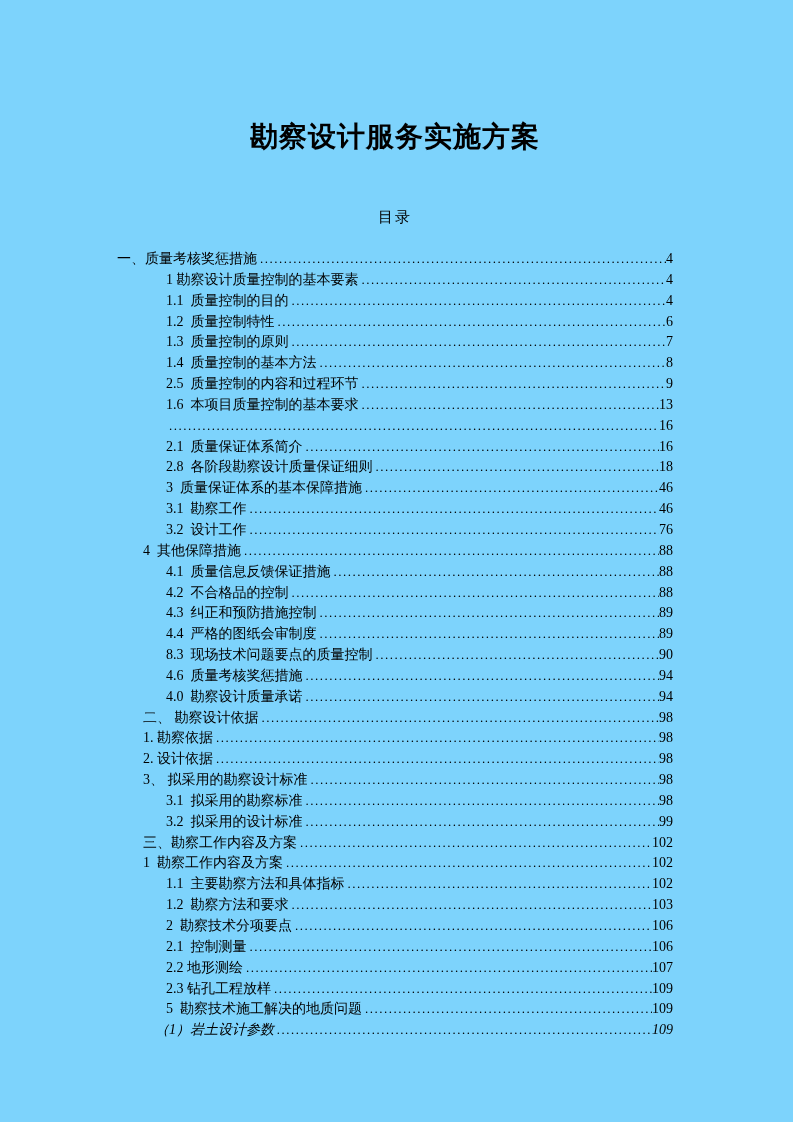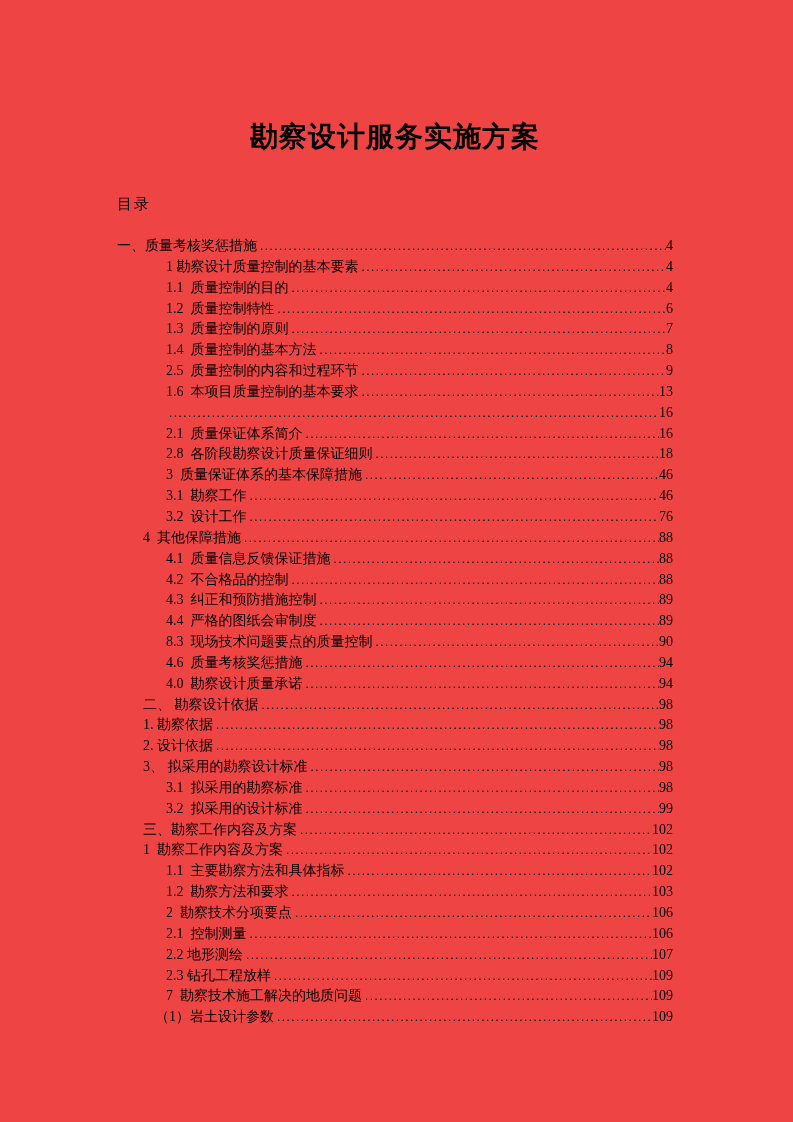--- a/index.html
+++ b/index.html
@@ -4,45 +4,45 @@
 <style>
   html, body {
     margin: 0;
     padding: 0;
     background: #ffffff;
   }
   .page {
     position: relative;
     width: 793px;
     height: 1122px;
-    background: #ef4444;
+    background: #7dd3fc;
     overflow: hidden;
     font-family: "Liberation Serif", "DejaVu Serif", serif;
     color: #000000;
   }
   .content {
     position: absolute;
     left: 117px;
     top: 0;
     width: 556px;
   }
   .doc-title {
     margin: 119px 0 0 0;
     font-size: 28px;
     line-height: 36px;
     font-weight: bold;
     text-align: center;
     letter-spacing: 1px;
     font-family: "Liberation Serif", "DejaVu Serif", serif;
   }
   .toc-heading {
-    margin-top: 39px;
+    margin-top: 52px;
     font-size: 15px;
     line-height: 21px;
-    text-align: left;
+    text-align: center;
     letter-spacing: 2px;
   }
   .toc {
     margin-top: 21px;
   }
   .toc-row {
     display: flex;
     align-items: baseline;
     font-size: 14px;
     line-height: 20.85px;
@@ -61,21 +61,21 @@
     font-size: 13px;
   }
   .toc-page {
     flex: 0 0 auto;
     text-align: right;
   }
   
   .lvl-0 { padding-left: 0; }
   .lvl-1 { padding-left: 26px; }
   .lvl-2 { padding-left: 49px; }
-  .lvl-3 { padding-left: 38px; }
+  .lvl-3 { padding-left: 38px; font-style: italic; }
 </style>
 </head>
 <body>
 
 <div class="page">
   <div class="content">
     <h1 class="doc-title">勘察设计服务实施方案</h1>
     <div class="toc-heading">目录</div>
     <div class="toc" id="toc">
         <div class="toc-row lvl-0">
@@ -251,21 +251,21 @@
     <span class="toc-text">2.2 地形测绘</span>
     <span class="toc-dots" aria-hidden="true">....................................................................................................................................................................................................................................................................</span>
     <span class="toc-page">107</span>
   </div>
         <div class="toc-row lvl-2">
     <span class="toc-text">2.3 钻孔工程放样</span>
     <span class="toc-dots" aria-hidden="true">....................................................................................................................................................................................................................................................................</span>
     <span class="toc-page">109</span>
   </div>
         <div class="toc-row lvl-2">
-    <span class="toc-text">7  勘察技术施工解决的地质问题</span>
+    <span class="toc-text">5  勘察技术施工解决的地质问题</span>
     <span class="toc-dots" aria-hidden="true">....................................................................................................................................................................................................................................................................</span>
     <span class="toc-page">109</span>
   </div>
         <div class="toc-row lvl-3">
     <span class="toc-text">（1）岩土设计参数</span>
     <span class="toc-dots" aria-hidden="true">....................................................................................................................................................................................................................................................................</span>
     <span class="toc-page">109</span>
   </div>
       </div>
   </div>

